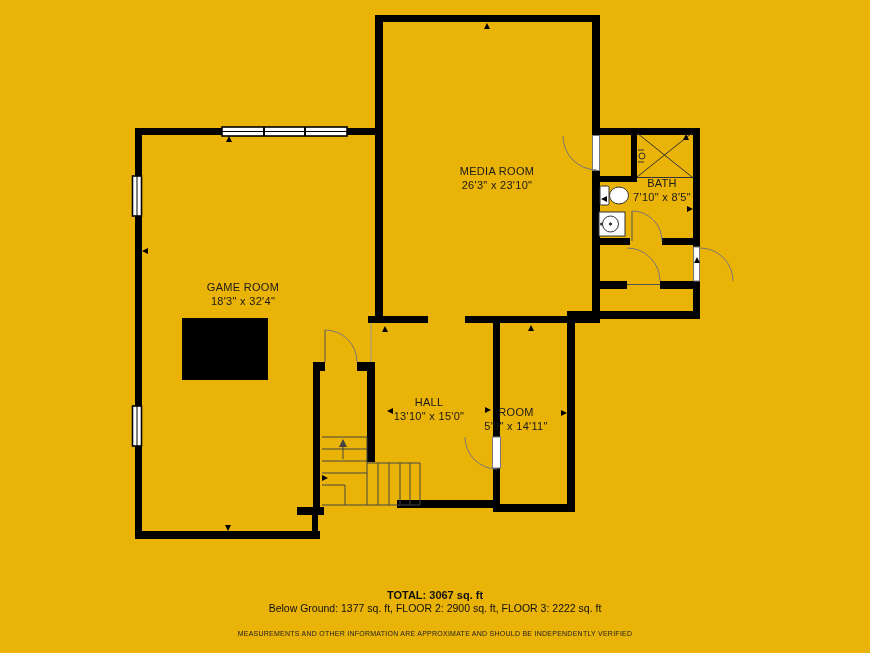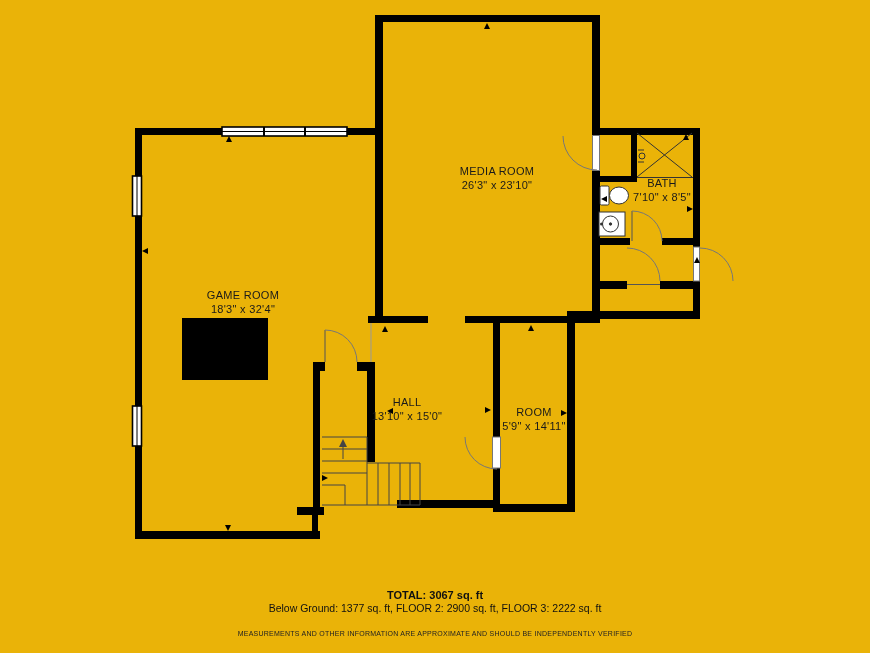--- a/index.html
+++ b/index.html
@@ -180,29 +180,29 @@
   </svg>
 
   <div class="room-label" style="left:497px;top:164px">
     <div>MEDIA ROOM</div>
     <div>26'3" x 23'10"</div>
   </div>
   <div class="room-label" style="left:662px;top:176px">
     <div>BATH</div>
     <div>7'10" x 8'5"</div>
   </div>
-  <div class="room-label" style="left:243px;top:288px">
+  <div class="room-label" style="left:243px;top:280px">
     <div>GAME ROOM</div>
     <div>18'3" x 32'4"</div>
   </div>
-  <div class="room-label" style="left:407px;top:395px">
+  <div class="room-label" style="left:429px;top:395px">
     <div>HALL</div>
     <div>13'10" x 15'0"</div>
   </div>
-  <div class="room-label" style="left:534px;top:405px">
+  <div class="room-label" style="left:516px;top:405px">
     <div>ROOM</div>
     <div>5'9" x 14'11"</div>
   </div>
 
   <div class="footer f-total">TOTAL: 3067 sq. ft</div>
   <div class="footer f-line2">Below Ground: 1377 sq. ft, FLOOR 2: 2900 sq. ft, FLOOR 3: 2222 sq. ft</div>
   <div class="footer f-disc">MEASUREMENTS AND OTHER INFORMATION ARE APPROXIMATE AND SHOULD BE INDEPENDENTLY VERIFIED</div>
 
 </div>
 

